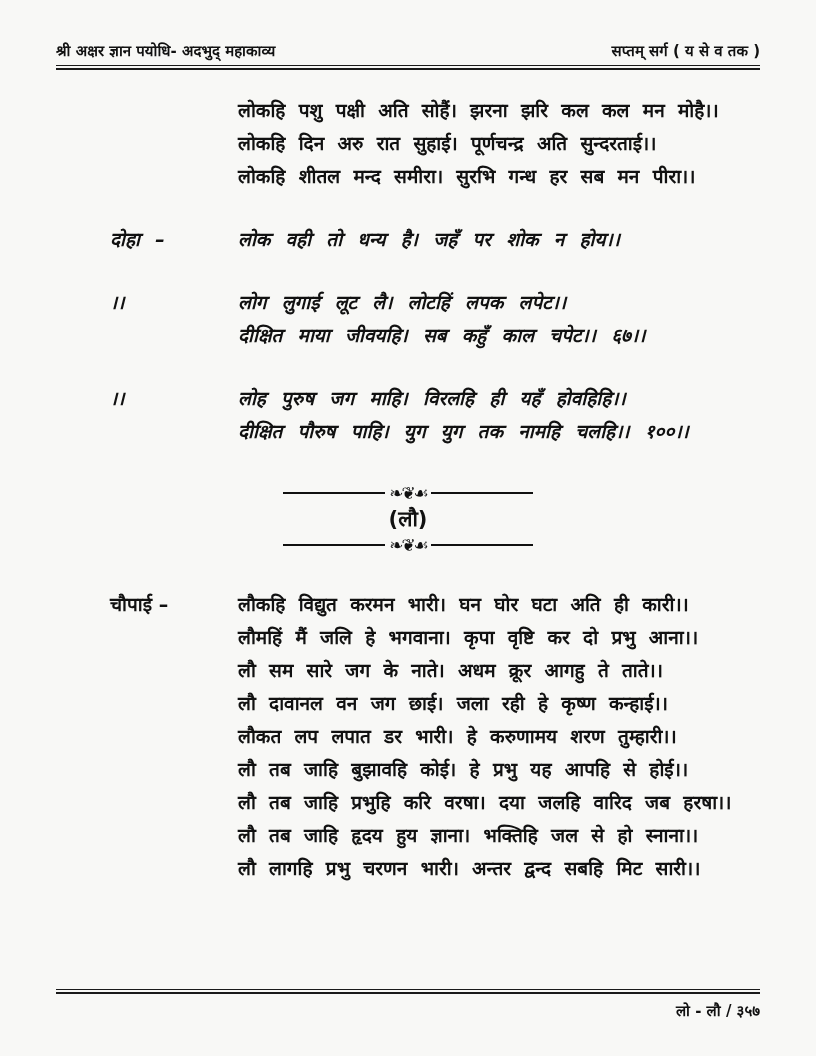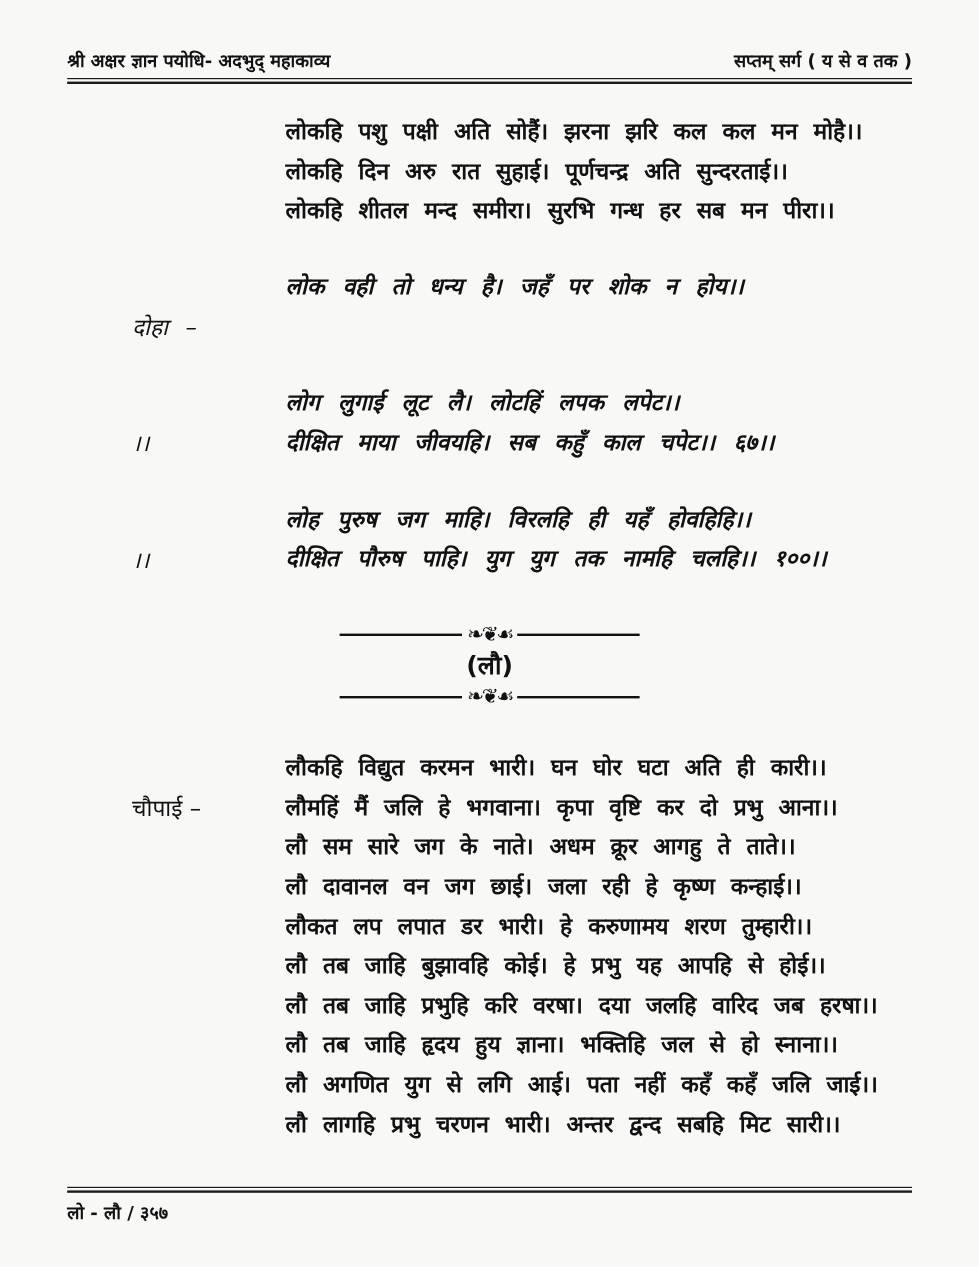--- a/index.html
+++ b/index.html
@@ -39,24 +39,23 @@
   }
   .verse-section {
     display: flex;
     margin: 0 60px 30px 110px;
     gap: 28px;
   }
   .verse-label {
     flex: none;
     width: 100px;
     font-size: 19px;
-    font-weight: normal;
+    font-weight: bold;
     line-height: 33px;
     white-space: nowrap;
-    margin-top: 34px;
   }
   .verse-lines {
     flex: 1;
   }
   .verse-line {
     font-size: 19px;
     font-weight: bold;
     line-height: 33px;
     word-spacing: 0.35em;
     white-space: nowrap;
@@ -96,22 +95,22 @@
     line-height: 30px;
     margin: 2px 0;
   }
   
   .footer {
     position: absolute;
     left: 0; right: 0;
     bottom: 36px;
   }
   .footer-text {
-    margin: 6px 28px 0 56px;
-    text-align: left;
+    margin: 6px 56px 0 56px;
+    text-align: right;
     font-size: 15px;
     font-weight: bold;
   }
 </style>
 </head>
 <body>
 
 <div class="page">
 
   <div class="header">
@@ -167,21 +166,20 @@
           <div class="verse-label">चौपाई –</div>
           <div class="verse-lines">
             <div class="verse-line">लौकहि विद्युत करमन भारी। घन घोर घटा अति ही कारी।।</div>
             <div class="verse-line">लौमहिं मैं जलि हे भगवाना। कृपा वृष्टि कर दो प्रभु आना।।</div>
             <div class="verse-line">लौ सम सारे जग के नाते। अधम क्रूर आगहु ते ताते।।</div>
             <div class="verse-line">लौ दावानल वन जग छाई। जला रही हे कृष्ण कन्हाई।।</div>
             <div class="verse-line">लौकत लप लपात डर भारी। हे करुणामय शरण तुम्हारी।।</div>
             <div class="verse-line">लौ तब जाहि बुझावहि कोई। हे प्रभु यह आपहि से होई।।</div>
             <div class="verse-line">लौ तब जाहि प्रभुहि करि वरषा। दया जलहि वारिद जब हरषा।।</div>
             <div class="verse-line">लौ तब जाहि हृदय हुय ज्ञाना। भक्तिहि जल से हो स्नाना।।</div>
-            <div class="verse-line">लौ अगणित युग से लगि आई। पता नहीं कहँ कहँ जलि जाई।।</div>
             <div class="verse-line">लौ लागहि प्रभु चरणन भारी। अन्तर द्वन्द सबहि मिट सारी।।</div>
           </div>
         </div>
       </div>
   </div>
 
   <div class="footer">
     <div class="footer-rule"></div>
     <div class="footer-text">लो - लौ / ३५७</div>
   </div>

